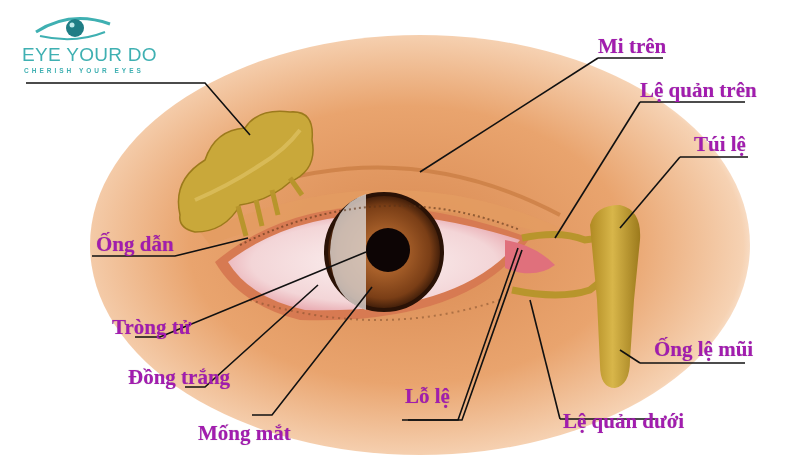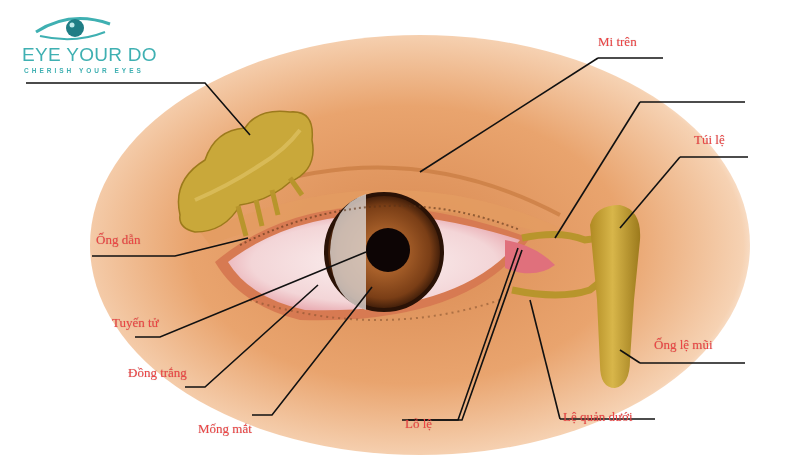--- a/index.html
+++ b/index.html
@@ -1,21 +1,21 @@
 <!DOCTYPE html>
 <html><head>
 <meta charset="utf-8">
 <style>
   html, body { margin: 0; padding: 0; }
   body { width: 800px; height: 473px; background: #ffffff; overflow: hidden; position: relative; font-family: "Liberation Serif", serif; }
   .stage { position: absolute; left: 0; top: 0; width: 800px; height: 473px; }
   .logo { position: absolute; left: 10px; top: 6px; width: 140px; height: 70px; }
   .logo-title { position: absolute; left: 12px; top: 38px; font-family: "Liberation Sans", sans-serif; font-size: 19px; letter-spacing: 0.3px; color: #3fb0b2; white-space: nowrap; }
   .logo-tag { position: absolute; left: 14px; top: 61px; font-family: "Liberation Sans", sans-serif; font-size: 6.5px; letter-spacing: 3px; color: #3fb0b2; font-weight: bold; white-space: nowrap; }
-  .label { position: absolute; font-weight: normal; font-size: 13px; color: #ef4444; white-space: nowrap; text-shadow: 0 0 1px rgba(0,0,0,0.25); }
+  .label { position: absolute; font-weight: bold; font-size: 21px; color: #a21caf; white-space: nowrap; text-shadow: 0 0 1px rgba(0,0,0,0.25); }
   svg { position: absolute; left: 0; top: 0; }
 </style>
 </head>
 <body>
 
 <div class="stage">
 
   <svg width="800" height="473" viewBox="0 0 800 473">
     <defs>
       <radialGradient id="skinGrad" cx="0.48" cy="0.5" r="0.6">
@@ -102,22 +102,23 @@
       <path d="M26 26 Q60 4 100 18" fill="none" stroke="#3fb0b2" stroke-width="3"></path>
       <path d="M30 30 Q65 38 95 26" fill="none" stroke="#3fb0b2" stroke-width="2"></path>
       <circle cx="65" cy="22" r="9" fill="#1f7d85"></circle>
       <circle cx="62" cy="19" r="2.5" fill="#bfe9ea"></circle>
     </svg>
     <div class="logo-title">EYE YOUR DO</div>
     <div class="logo-tag">CHERISH YOUR EYES</div>
   </div>
 
   <div class="label" style="left:96px;top:232px">Ống dẫn</div>
-  <div class="label" style="left:112px;top:315px">Tuyến tử</div>
+  <div class="label" style="left:112px;top:315px">Tròng tử</div>
   <div class="label" style="left:128px;top:365px">Đồng trắng</div>
   <div class="label" style="left:198px;top:421px">Mống mắt</div>
   <div class="label" style="left:598px;top:34px">Mi trên</div>
+  <div class="label" style="left:640px;top:78px">Lệ quản trên</div>
   <div class="label" style="left:694px;top:132px">Túi lệ</div>
   <div class="label" style="left:654px;top:337px">Ống lệ mũi</div>
-  <div class="label" style="left:405px;top:416px">Lỗ lệ</div>
+  <div class="label" style="left:405px;top:384px">Lỗ lệ</div>
   <div class="label" style="left:563px;top:409px">Lệ quản dưới</div>
 
 </div>
 
 </body></html>

